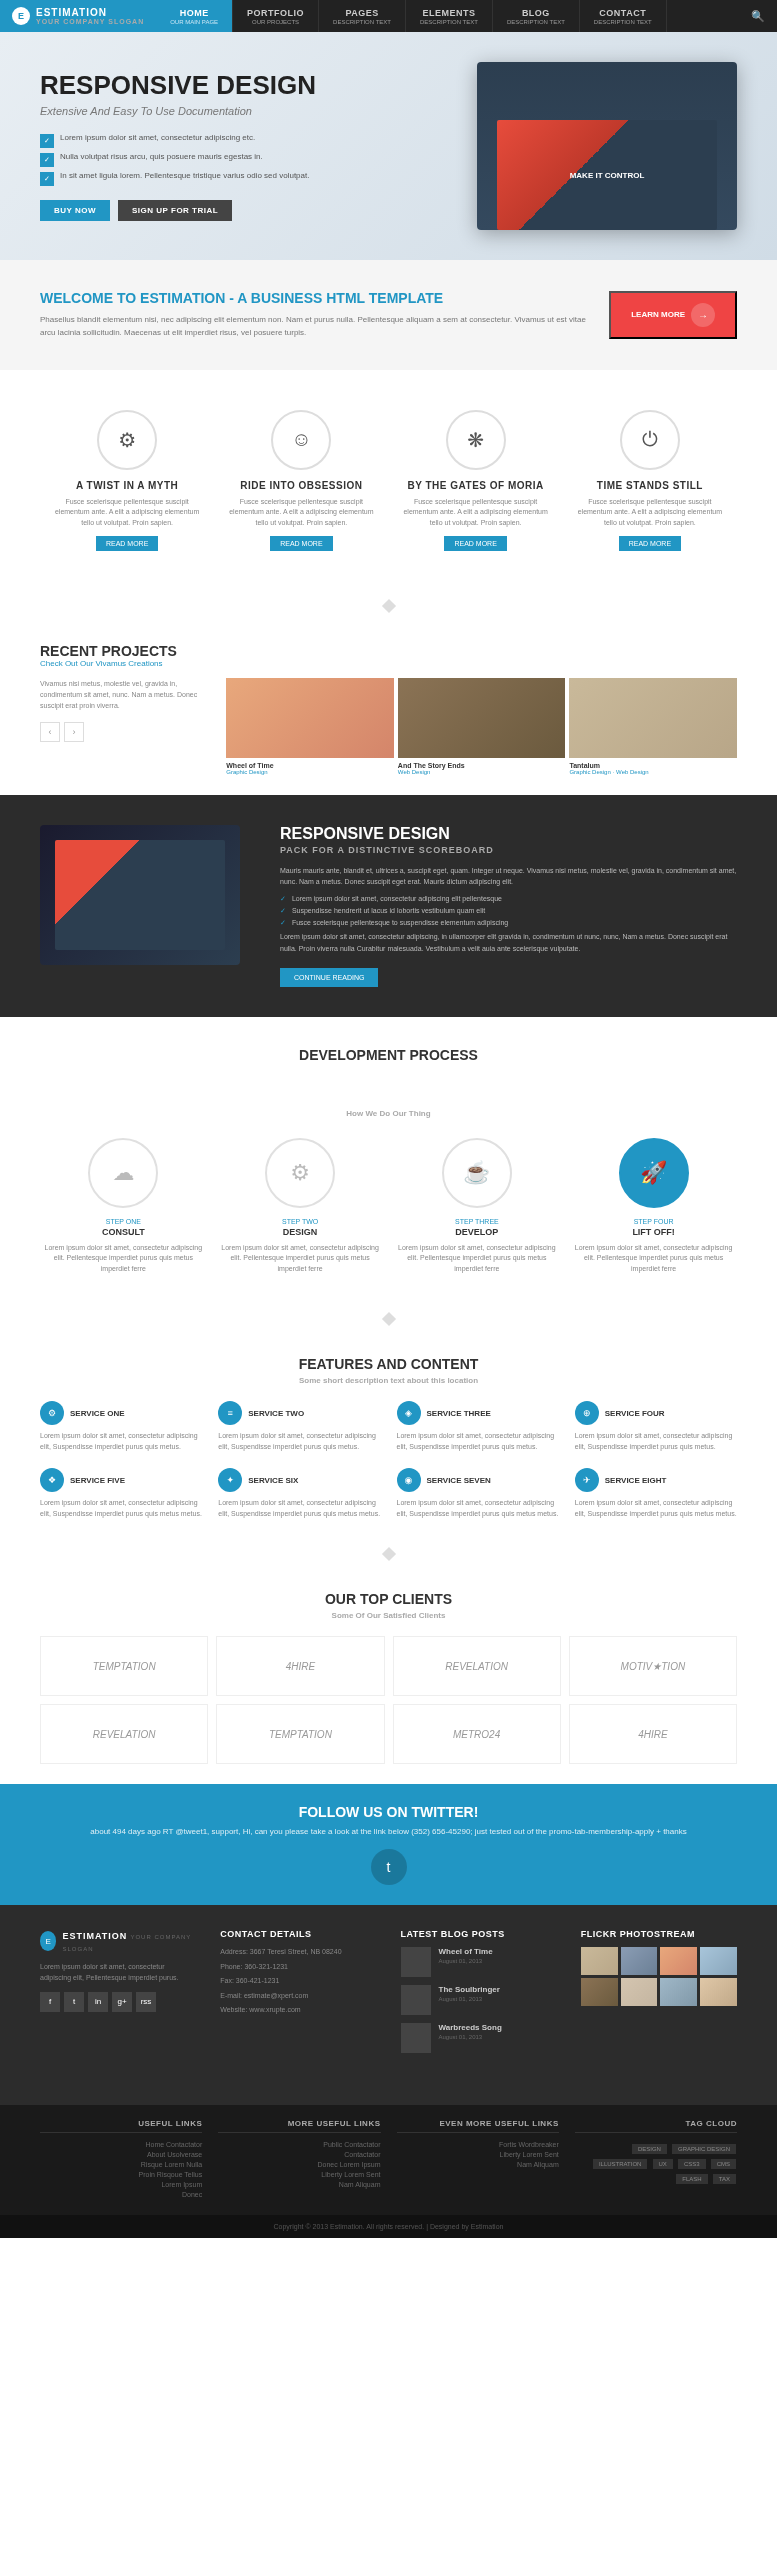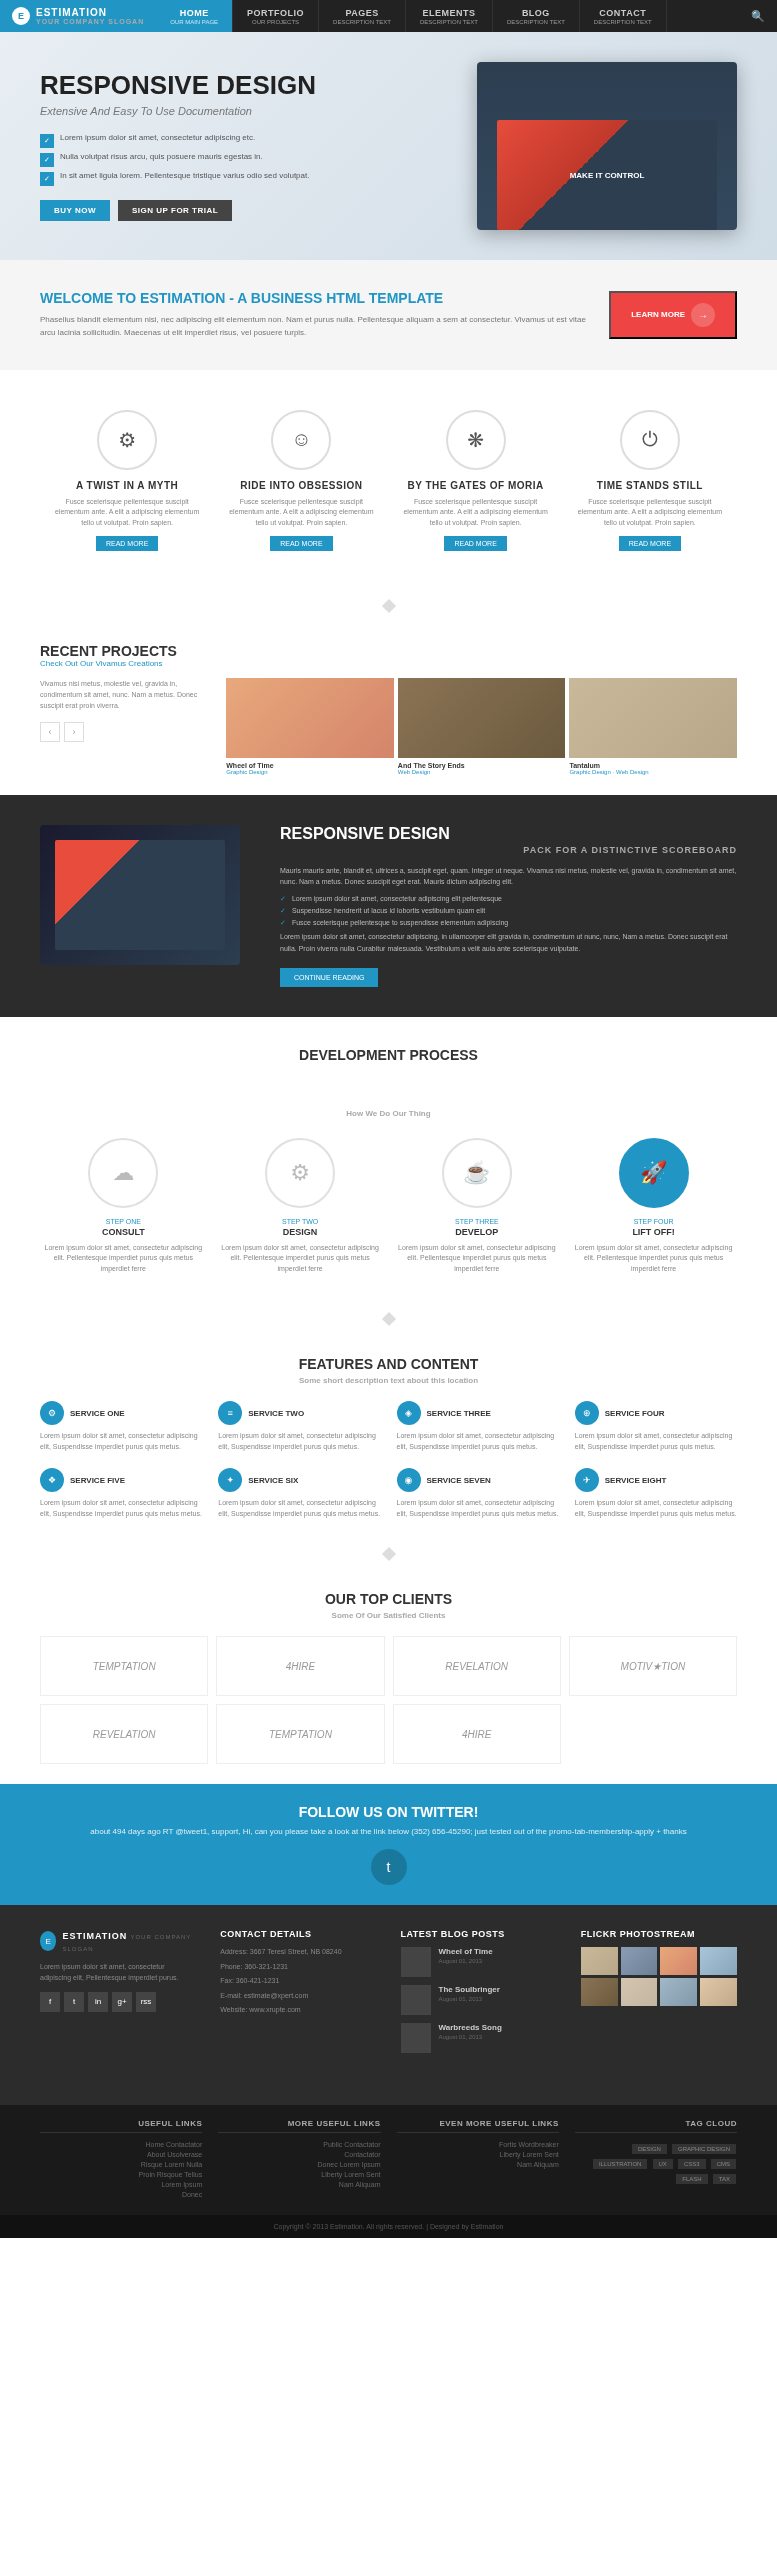--- a/index.html
+++ b/index.html
@@ -75,21 +75,21 @@
     .project-img-sub { font-size: 6px; color: #2196c4; }
 
     
     .dark-section { background: #2c2c2c; padding: 30px 40px; display: flex; gap: 20px; align-items: flex-start; }
     .dark-mockup { flex: 0 0 220px; }
     .dark-mockup-img { width: 200px; height: 140px; background: linear-gradient(135deg, #1a1a2e 0%, #2c3e50 100%); border-radius: 4px; display: flex; align-items: center; justify-content: center; position: relative; }
     .dark-mockup-screen { width: 170px; height: 110px; background: #fff; border-radius: 2px; overflow: hidden; }
     .dark-mockup-screen-inner { background: linear-gradient(135deg, #e74c3c 30%, #2c3e50 30%); width: 100%; height: 100%; }
     .dark-content { flex: 1; }
     .dark-content h2 { font-size: 16px; font-weight: bold; color: #fff; text-transform: uppercase; margin-bottom: 2px; }
-    .dark-content h3 { font-size: 9px; color: #aaa; text-transform: uppercase; letter-spacing: 1px; margin-bottom: 10px; text-align: right; }
+    .dark-content h3 { font-size: 9px; color: #aaa; text-transform: uppercase; letter-spacing: 1px; margin-bottom: 10px; }
     .dark-content p { font-size: 7px; color: #bbb; line-height: 1.6; margin-bottom: 8px; }
     .dark-check { display: flex; align-items: flex-start; gap: 6px; margin-bottom: 4px; font-size: 7px; color: #bbb; }
     .dark-check-icon { color: #2196c4; }
     .dark-continue { background: #2196c4; color: #fff; padding: 6px 14px; font-size: 7px; text-transform: uppercase; border: none; cursor: pointer; display: inline-block; margin-top: 6px; }
 
     
     .dev-process { padding: 30px 40px; text-align: center; }
     .dev-process h2 { font-size: 14px; font-weight: bold; color: #333; text-transform: uppercase; margin-bottom: 4px; }
     .dev-process h3 { font-size: 8px; color: #aaa; margin-bottom: 20px; margin-top: 46px; }
     .dev-steps { display: flex; gap: 10px; margin-top: 10px; }
@@ -470,20 +470,23 @@
     <div class="client-box">
         <div class="client-logo">MOTIV★TION</div>
       </div>
     <div class="client-box">
         <div class="client-logo">REVELATION</div>
       </div>
     <div class="client-box">
         <div class="client-logo">TEMPTATION</div>
       </div>
     <div class="client-box">
+        <div class="client-logo">METRO24</div>
+      </div>
+    <div class="client-box">
         <div class="client-logo">4HIRE</div>
       </div>
   </div>
 </section>
 
 <section class="twitter-section">
   <h2>FOLLOW US ON TWITTER!</h2>
   <p>about 494 days ago RT @tweet1, support, Hi, can you please take a look at the link below (352) 656-45290; just tested out of the promo-tab-membership-apply + thanks</p>
   <div class="twitter-btn">
     <span>t</span>

